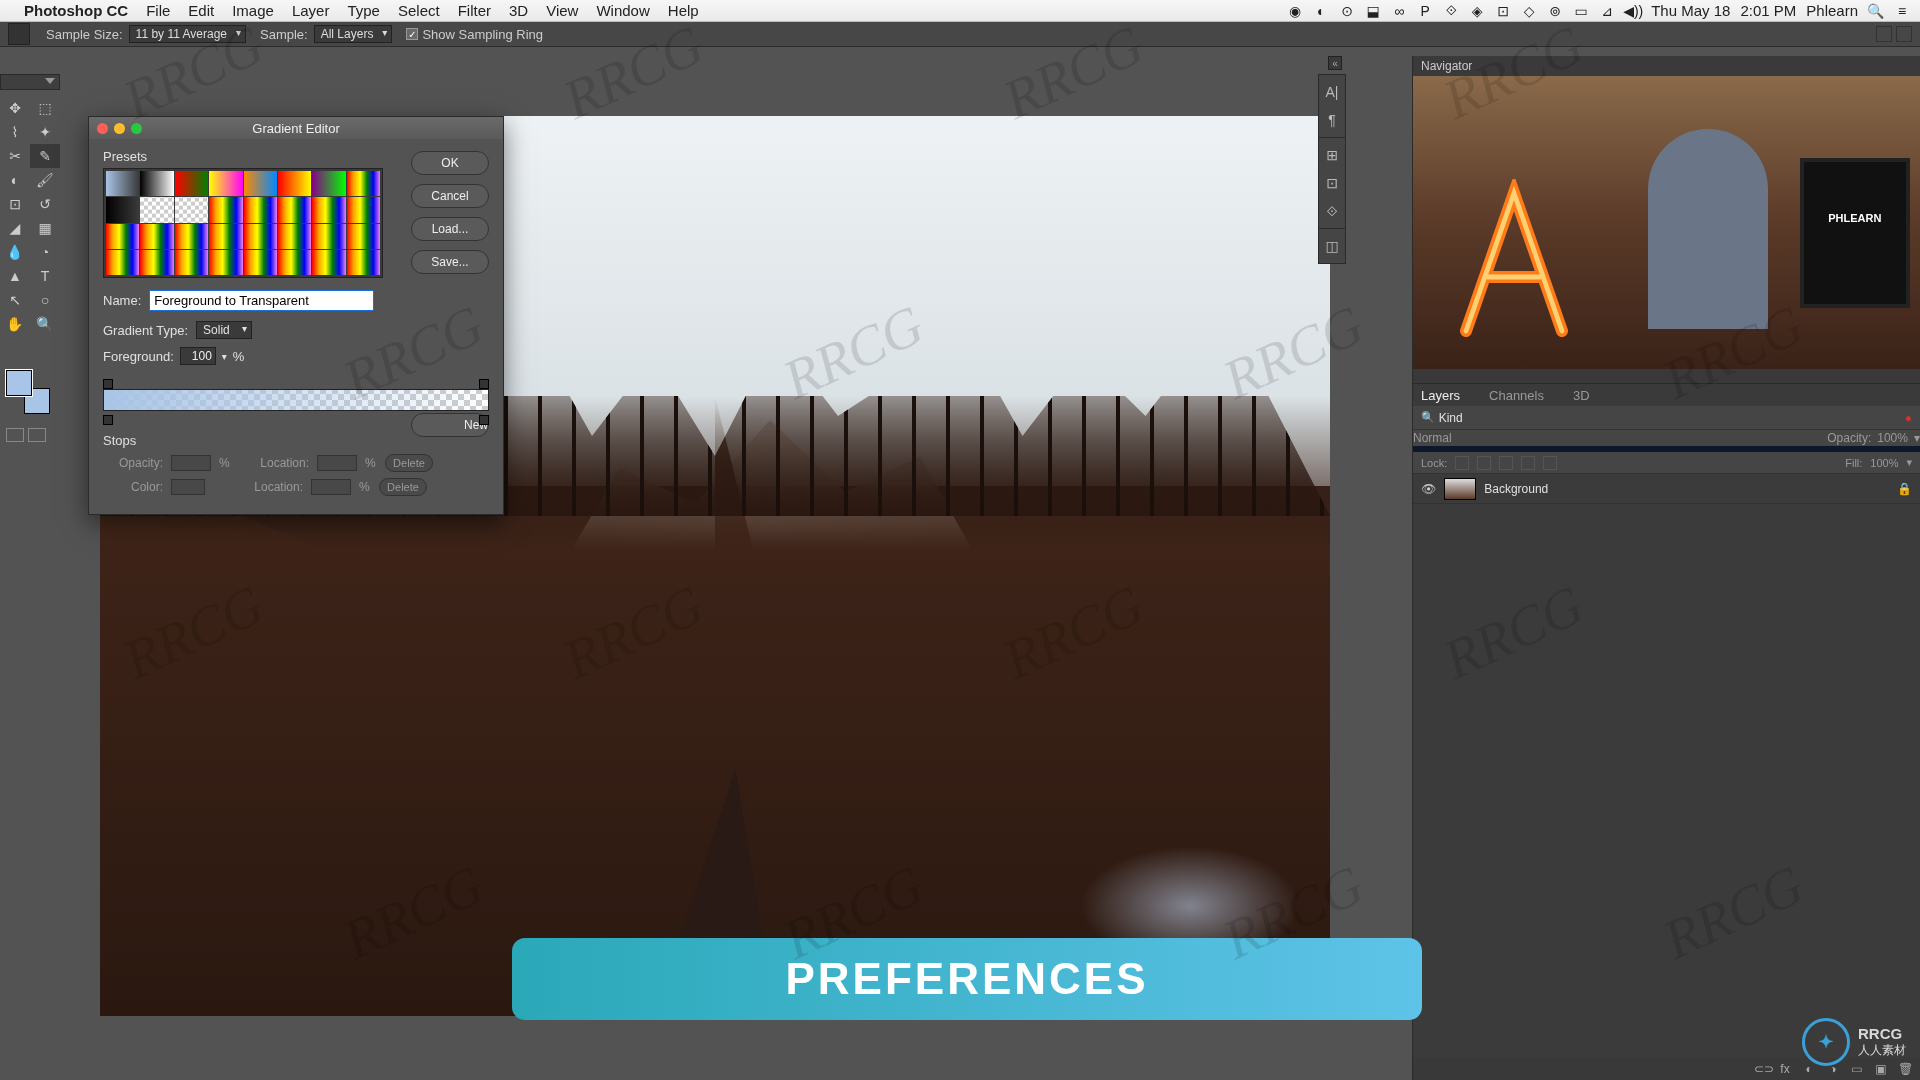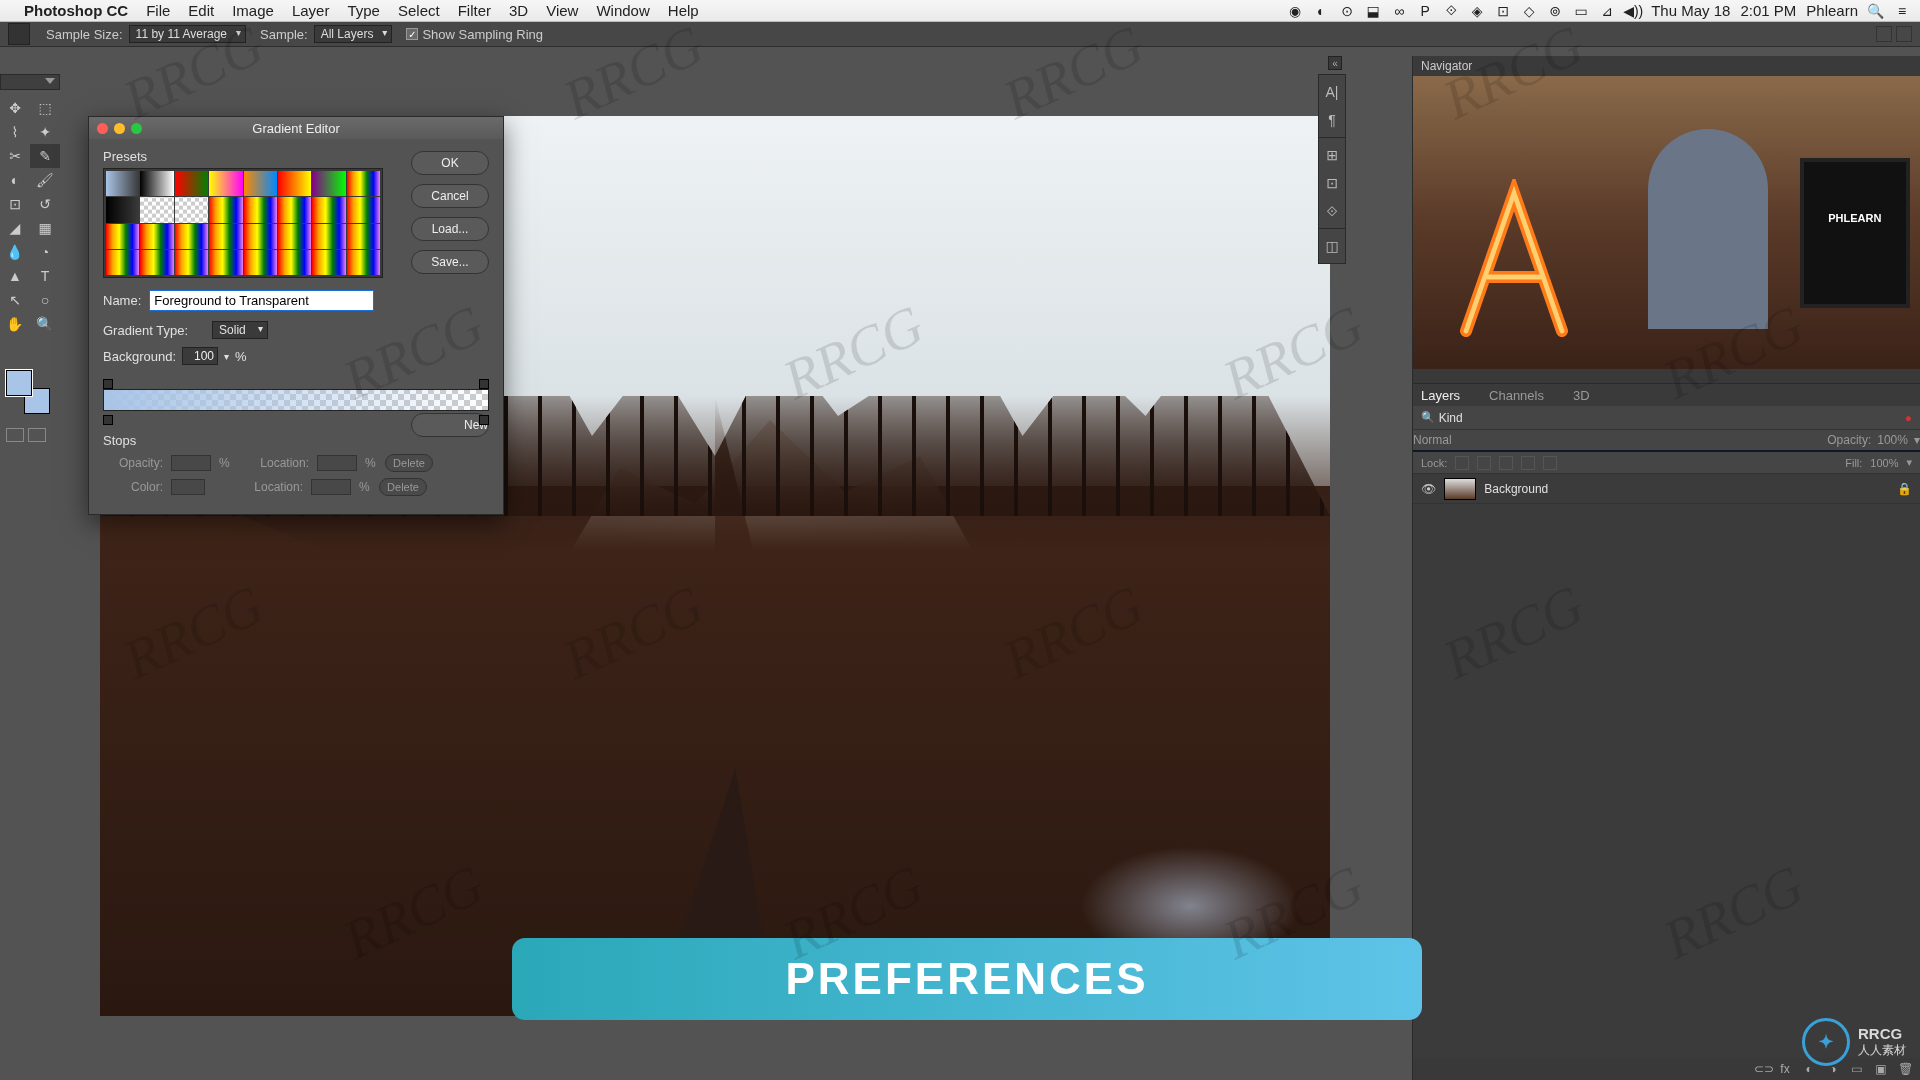--- a/index.html
+++ b/index.html
@@ -69,21 +69,21 @@
 .presetgrid div:nth-child(7){background:linear-gradient(90deg,#808,#0f0);}
 .presetgrid div:nth-child(9){background:linear-gradient(90deg,#000,transparent);}
 .presetgrid div:nth-child(10){background:repeating-conic-gradient(#ccc 0 25%,#fff 0 50%) 0/8px 8px;}
 .presetgrid div:nth-child(11){background:repeating-conic-gradient(#ccc 0 25%,#fff 0 50%) 0/8px 8px;}
 .dlgbtns { position:absolute; top:34px; right:14px; display:flex; flex-direction:column; gap:9px; }
 .dlgbtns button { width:78px; height:24px; background:#5a5a5a; border:1px solid #333; border-radius:12px; color:#eee; font-size:12px; cursor:pointer; }
 .namerow { margin-top:12px; display:flex; align-items:center; gap:8px; font-size:13px; }
 .namerow input { flex:1; max-width:225px; background:#fff; border:1px solid #1a6fd8; color:#000; padding:2px 4px; font-size:13px; }
 .namerow input::selection { background:#3a7fd8; }
 .newbtn { position:absolute; top:296px; right:14px; width:78px; height:24px; background:#5a5a5a; border:1px solid #333; border-radius:12px; color:#eee; font-size:12px;text-align:right; }
-.gtrow { margin-top:10px; display:flex; align-items:center; gap:24px; font-size:13px; }
+.gtrow { margin-top:10px; display:flex; align-items:center; gap:8px; font-size:13px; }
 .gtrow .sel { background:#3a3a3a; border:1px solid #222; padding:1px 18px 1px 6px; position:relative; font-size:12px; min-width:56px; }
 .gtrow .sel::after { content:"▾"; position:absolute; right:4px; top:1px; font-size:10px; }
 .smrow { margin-top:8px; display:flex; align-items:center; gap:6px; font-size:13px; }
 .smrow .numin { width:36px; background:#3a3a3a; border:1px solid #222; color:#eee; padding:1px 3px; font-size:12px; text-align:right; }
 .gradbar { margin-top:14px; position:relative; height:40px; }
 .gradbar .bar { position:absolute; top:10px; left:0; right:0; height:22px; border:1px solid #222; background:linear-gradient(90deg, #a8c4e6 0%, rgba(168,196,230,0) 100%), repeating-conic-gradient(#ccc 0 25%,#fff 0 50%) 0/12px 12px; }
 .gradbar .stopTop { position:absolute; top:0; width:10px; height:10px; background:#333; border:1px solid #000; }
 .gradbar .stopBot { position:absolute; bottom:-6px; width:10px; height:10px; background:#333; border:1px solid #000; }
 .stopshdr { margin-top:14px; font-size:13px; }
 .stoprow { margin-top:6px; display:flex; align-items:center; gap:8px; font-size:12px; color:#999; }
@@ -111,21 +111,21 @@
 .navpanel .thumb .monitor .plabel { color:#fff; font-size:11px; text-align:center; margin-top:50px; font-weight:700; }
 .navpanel .foot { position:absolute; bottom:0; left:0; right:0; height:14px; background:#393939; }
 
 .layerspanel { flex:1; display:flex; flex-direction:column; }
 .layerspanel .tabs { height:22px; background:#3a3a3a; display:flex; align-items:center; gap:29px; padding:0 8px; font-size:13px; }
 .layerspanel .tabs .tab { color:#999; }
 .layerspanel .tabs .tab.active { color:#eee; }
 .lopts { height:24px; background:#454545; display:flex; align-items:center; gap:6px; padding:0 8px; font-size:12px; border-bottom:1px solid #333; }
 .lopts .kind { display:flex; align-items:center; gap:4px; }
 .lopts .sp { flex:1; }
-.blendrow { height:22px; display:flex; align-items:center; gap:6px; padding:0 0; font-size:12px; color:#999; border-bottom:2px solid #0f172a; }
+.blendrow { height:22px; display:flex; align-items:center; gap:6px; padding:0 0; font-size:12px; color:#999; border-bottom:6px solid #0f172a; }
 .blendrow .sel { border:none; background:transparent; color:#999; }
 .lockrow { height:22px; display:flex; align-items:center; gap:8px; padding:0 8px; font-size:11px; color:#999; border-bottom:1px solid #333; }
 .lockrow .lico { width:14px; height:14px; border:1px solid #555; }
 .layerlist { flex:1; background:#3b3b3b; }
 .layeritem { height:30px; display:flex; align-items:center; gap:8px; padding:0 8px; border-bottom:1px solid #333; font-size:12px; }
 .layeritem .eye { font-size:12px; color:#ccc; }
 .layeritem .thumb { width:32px; height:22px; background:linear-gradient(#ddd,#5a3a28); border:1px solid #000; }
 .layeritem .lock { margin-left:auto; color:#999; font-size:12px; }
 .layerfoot { height:22px; background:#393939; display:flex; align-items:center; justify-content:flex-end; gap:10px; padding:0 8px; color:#aaa; font-size:12px; }
 .layerfoot span { width:14px; text-align:center; }
@@ -293,21 +293,21 @@
     <div class="namerow">
       <span>Name:</span>
       <input value="Foreground to Transparent" style="">
     </div>
     <button class="newbtn">New</button>
     <div class="gtrow">
       <span>Gradient Type:</span>
       <span class="sel">Solid</span>
     </div>
     <div class="smrow">
-      <span>Background:</span>
+      <span>Foreground:</span>
       <span class="numin">100</span>
       <span style="font-size:10px">▾</span>
       <span>%</span>
     </div>
     <div class="gradbar">
       <div class="stopTop" style="left:0"></div>
       <div class="stopTop" style="right:0"></div>
       <div class="bar"></div>
       <div class="stopBot" style="left:0"></div>
       <div class="stopBot" style="right:0"></div>

